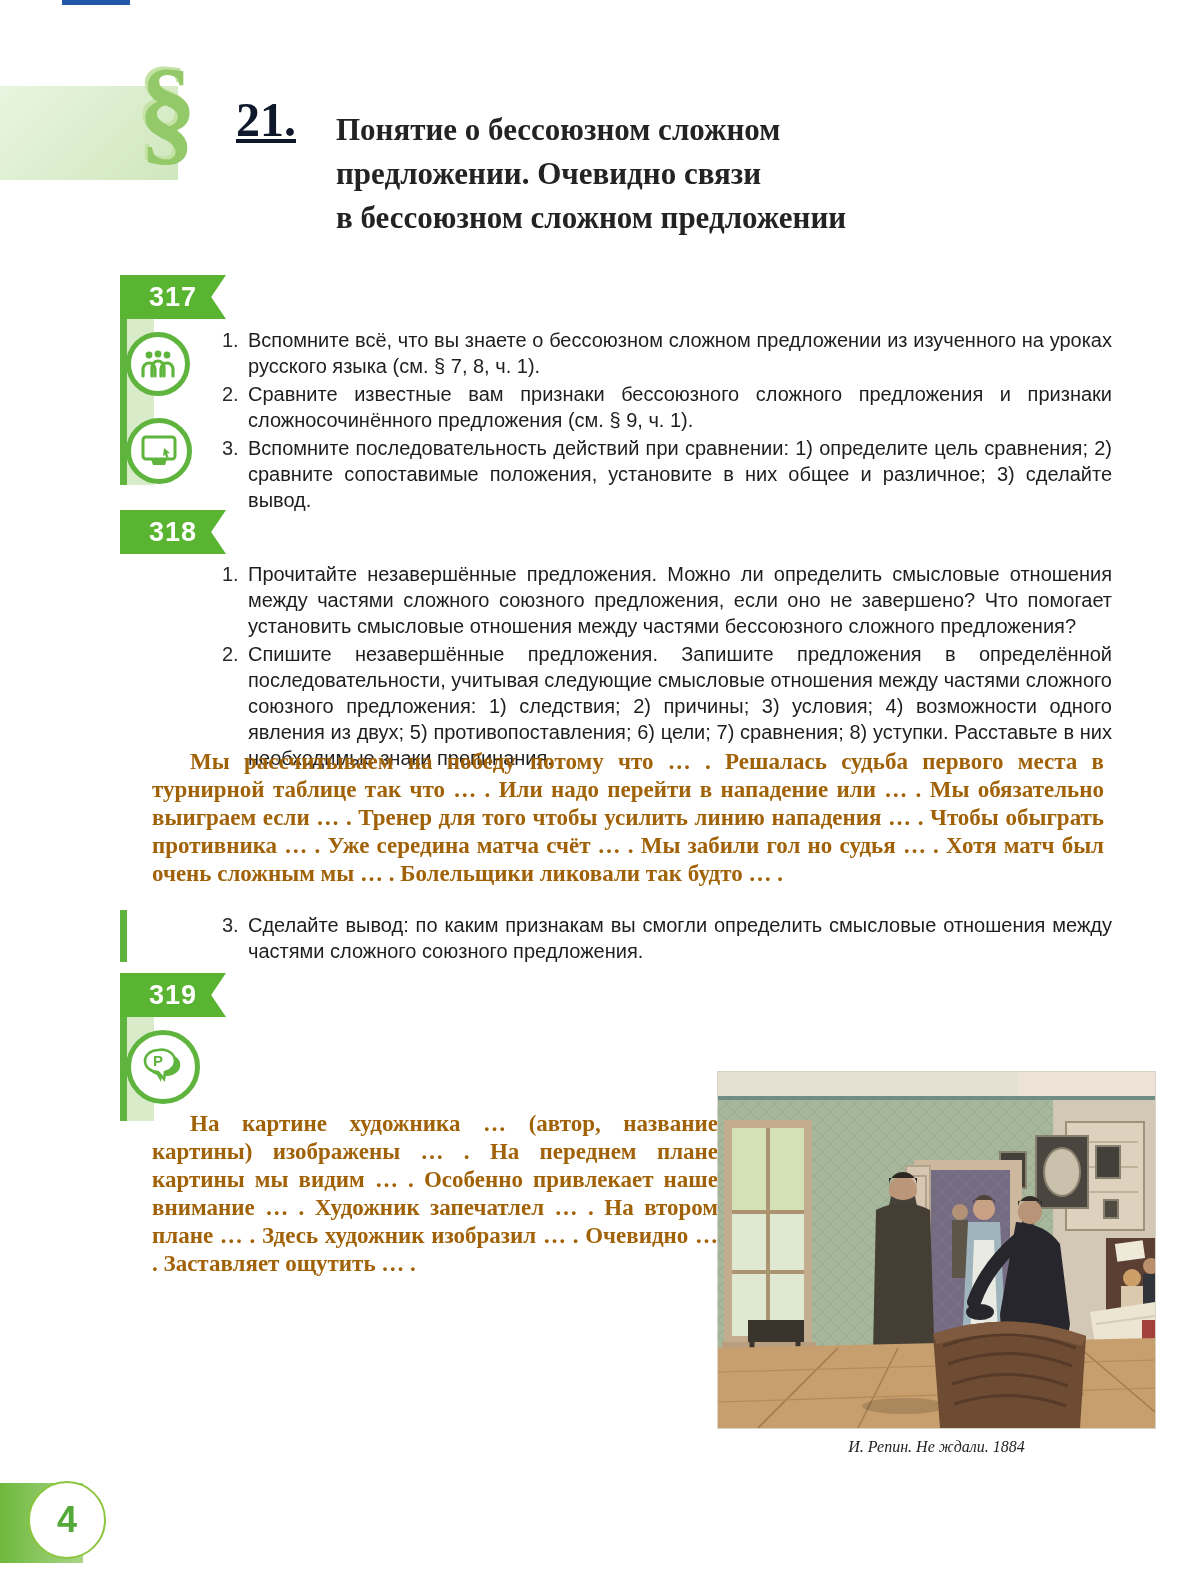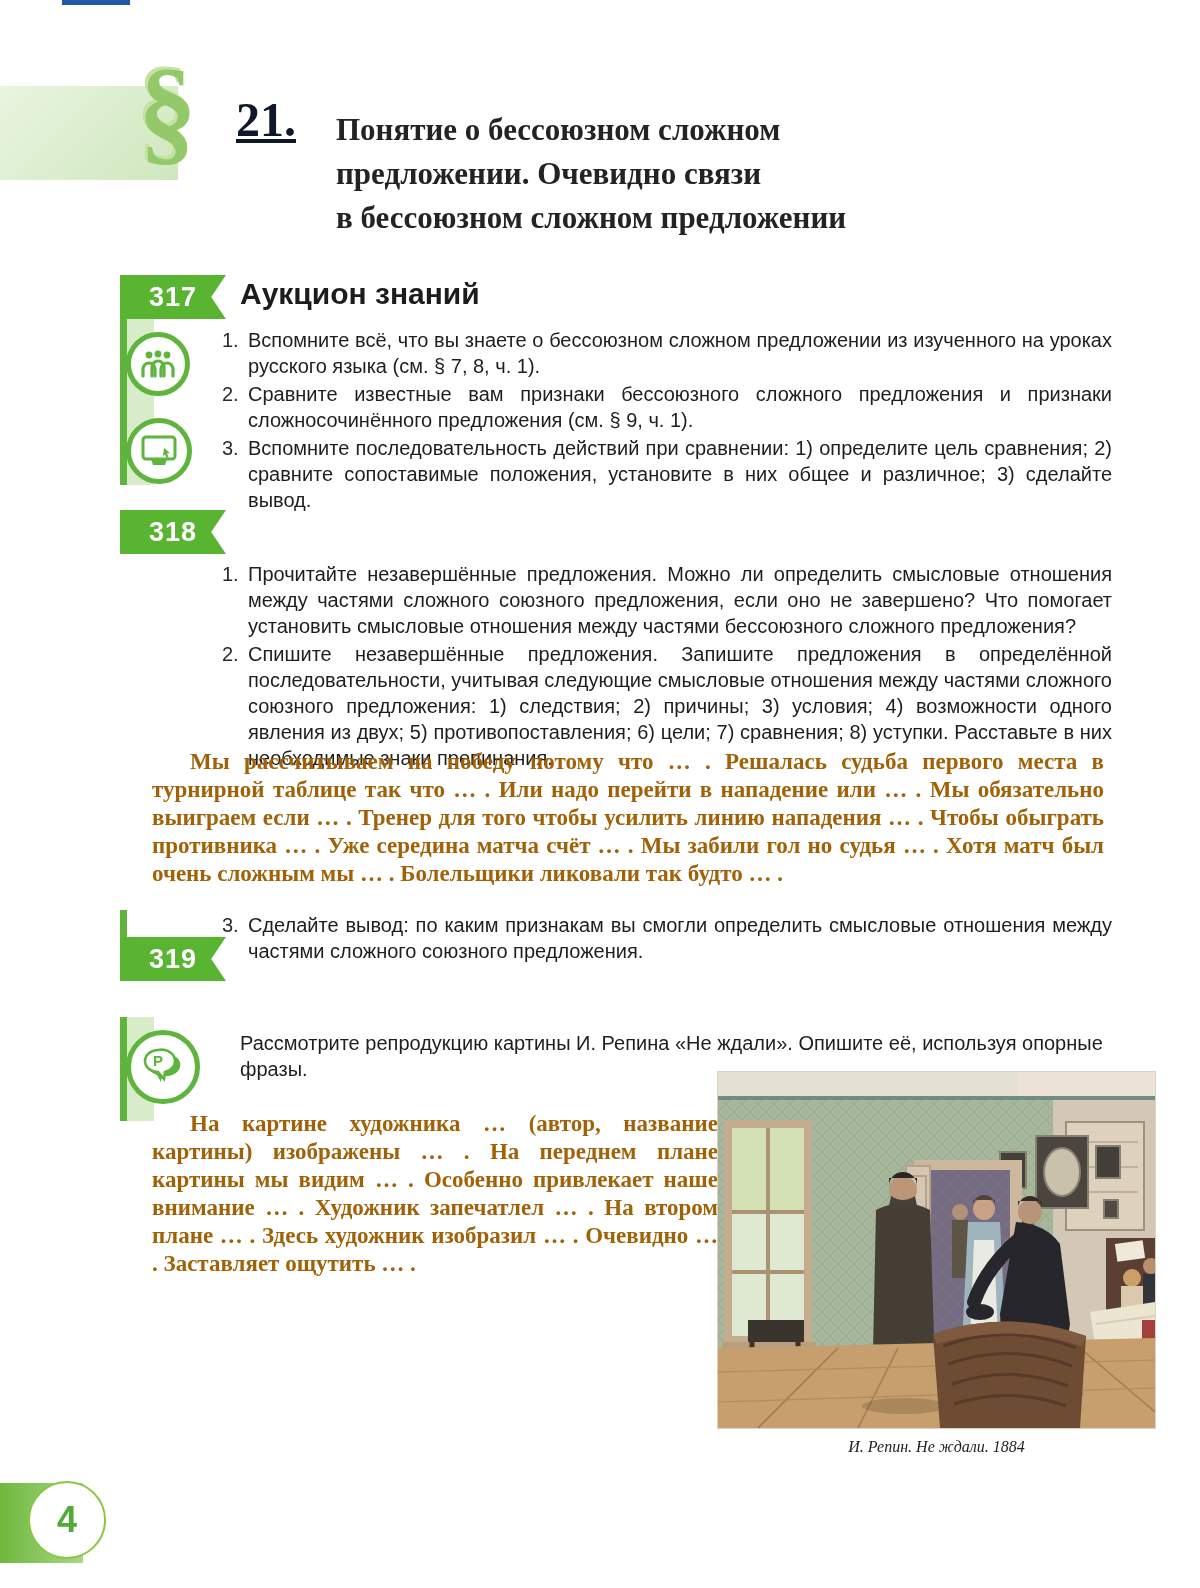--- a/index.html
+++ b/index.html
@@ -73,21 +73,20 @@
   <div class="section-band"></div>
   <div class="section-mark">§</div>
   <div class="section-number">21.</div>
   <div class="section-title">
     <div>Понятие о бессоюзном сложном</div>
     <div>предложении. Очевидно связи</div>
     <div>в бессоюзном сложном предложении</div>
   </div>
 
   <div class="badge" style="top:275px;">317</div>
-  <div class="ex-title" style="top:277px;">Аукцион знаний</div>
   <div class="rail-line" style="top:319px;height:166px;"></div>
   <div class="rail-strip" style="top:319px;height:166px;"></div>
   <div class="icon-circle" style="top:332px;width:64px;height:64px;">
     <svg width="40" height="32" viewBox="0 0 40 32">
       <g fill="#5eb43c">
         <circle cx="11" cy="7" r="3.4"></circle>
           <circle cx="20" cy="6" r="3.4"></circle>
           <circle cx="29" cy="7" r="3.4"></circle>
       </g>
       <g fill="none" stroke="#5eb43c" stroke-width="3.2" stroke-linecap="round">
@@ -132,31 +131,30 @@
   </div>
   <div class="passage" style="left:152px;top:748px;width:952px;">Мы рассчитываем на победу потому что … . Решалась судьба первого места в турнирной таблице так что … . Или надо перейти в нападение или … . Мы обязательно выиграем если … . Тренер для того чтобы усилить линию нападения … . Чтобы обыграть противника … . Уже середина матча счёт … . Мы забили гол но судья … . Хотя матч был очень сложным мы … . Болельщики ликовали так будто … .</div>
   <div class="conclusion-bar"></div>
   <div class="conclusion">
     <div class="item">
       <span class="n">3.</span>
       <span class="t">Сделайте вывод: по каким признакам вы смогли определить смысловые отношения между частями сложного союзного предложения.</span>
     </div>
   </div>
 
-  <div class="badge" style="top:937px;">319</div>
+  <div class="badge" style="top:973px;">319</div>
   <div class="rail-line" style="top:1017px;height:104px;"></div>
   <div class="rail-strip" style="top:1017px;height:104px;"></div>
   <div class="icon-circle" style="top:1030px;width:74px;height:74px;">
     <svg width="46" height="42" viewBox="0 0 46 42">
       <path d="M26 8 a13 11 0 1 1 -4 21 l-1 7 -4 -7 a13 11 0 0 1 9 -21z" fill="#5eb43c"></path>
       <path d="M18 4 a13 11 0 1 0 0 22 l6 7 1 -7 a13 11 0 0 0 -7 -22z" fill="#ffffff" stroke="#5eb43c" stroke-width="2.6"></path>
       <text x="18" y="20" text-anchor="middle" font-family="Liberation Sans, sans-serif" font-size="15" font-weight="bold" fill="#5eb43c">Р</text>
     </svg>
   </div>
-  <div class="instruction">Рассмотрите репродукцию картины И. Репина «Не ждали». Опишите её, используя опорные фразы.</div>
   <div class="passage" style="left:152px;top:1110px;width:566px;">На картине художника … (автор, название картины) изображены … . На переднем плане картины мы видим … . Особенно привлекает наше внимание … . Художник запечатлел … . На втором плане … . Здесь художник изобразил … . Очевидно … . Заставляет ощутить … .</div>
 
   <div class="painting">
     <svg width="437" height="356" viewBox="0 0 437 356">
       <defs>
         <pattern id="wp" width="16" height="16" patternUnits="userSpaceOnUse">
           <path d="M0 8 L8 0 M8 16 L16 8 M0 8 L8 16 M8 0 L16 8" stroke="#869c7e" stroke-width="1" fill="none"></path>
         </pattern>
       </defs>
 

